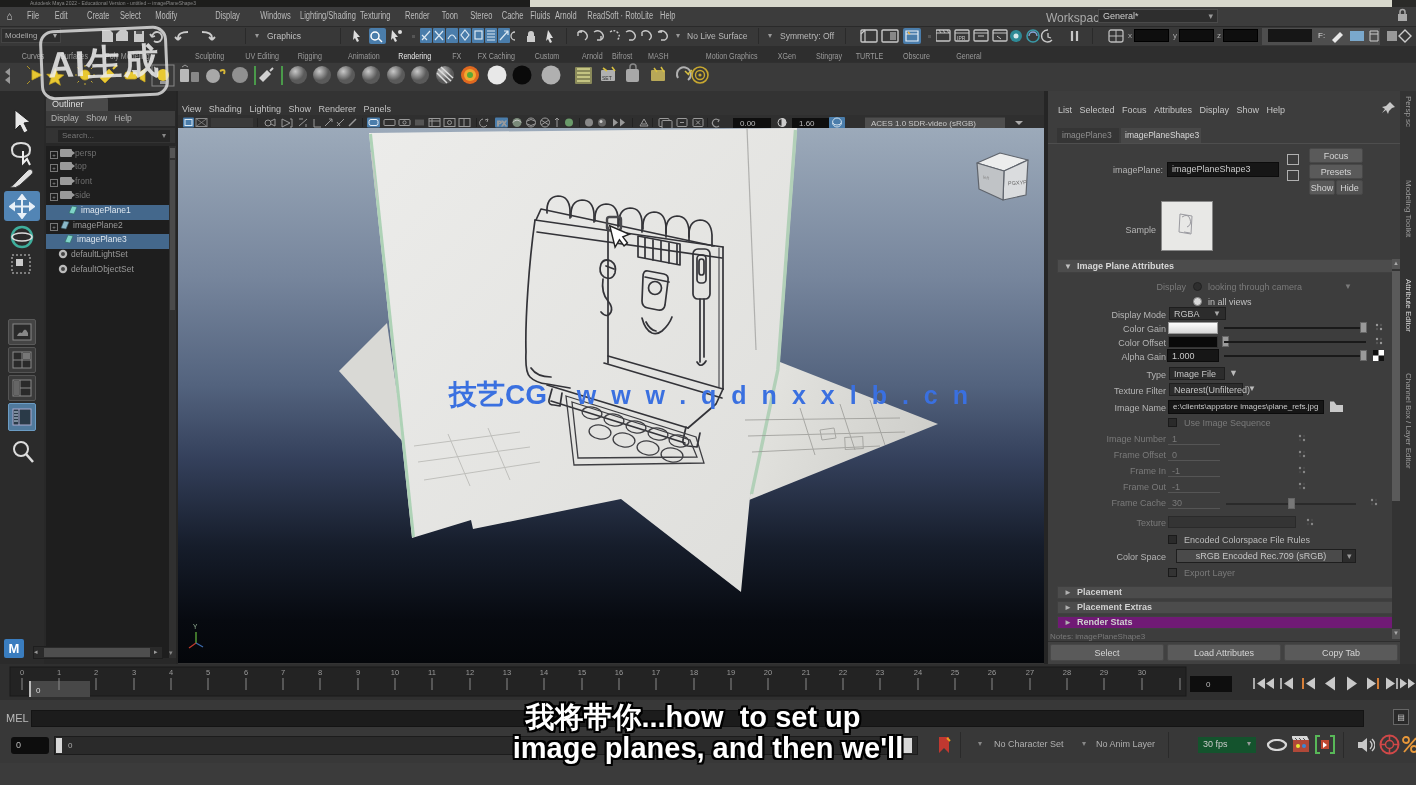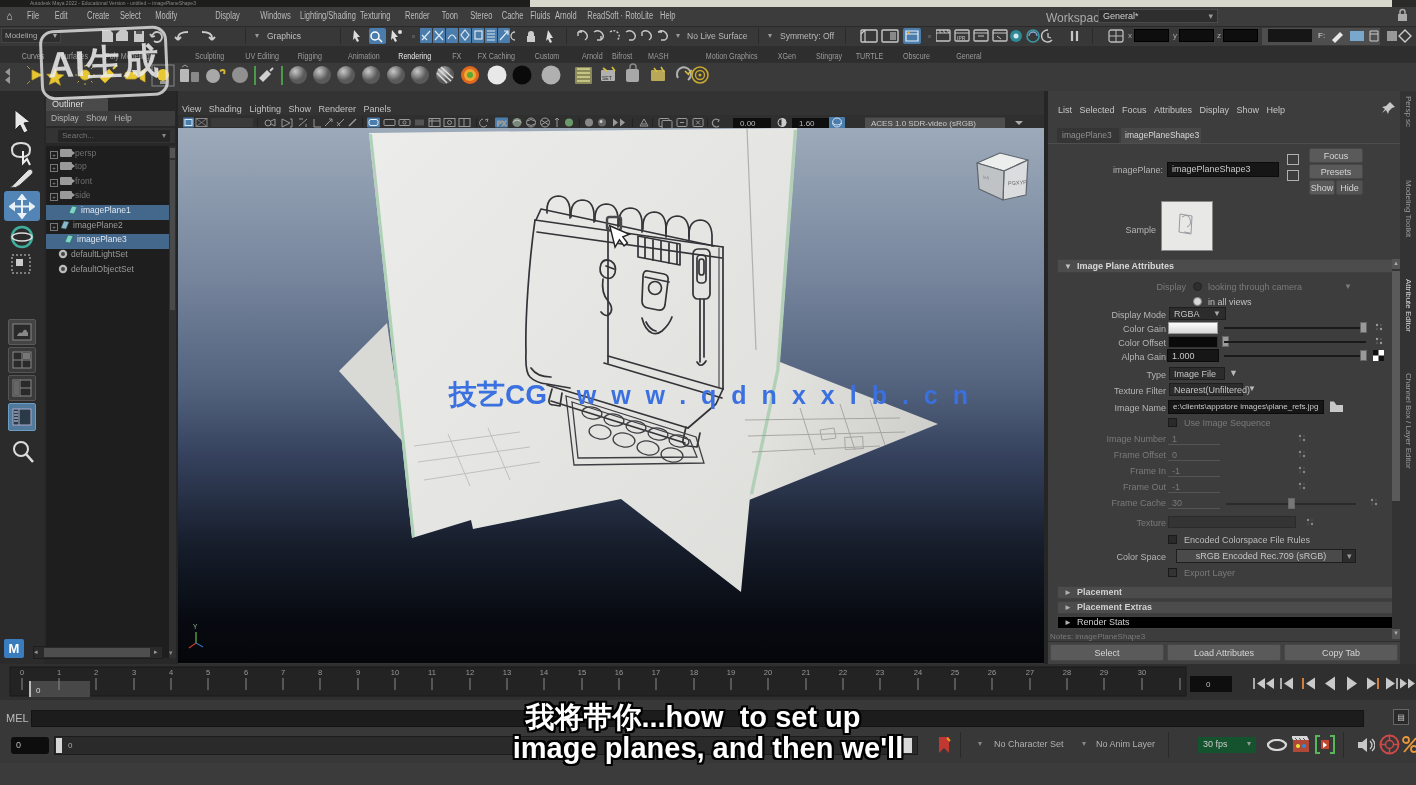--- a/index.html
+++ b/index.html
@@ -805,21 +805,21 @@
 
   <div class="lab" style="left:30px;top:461px;width:88px;">Color Space</div>
   <div class="drop" style="left:120px;top:458px;width:170px;height:14px;background:#4a4a4a;text-align:center;margin-left:8px;">sRGB Encoded Rec.709 (sRGB)</div>
   <div class="drop" style="left:294px;top:458px;width:14px;height:14px;text-align:center;color:#999;">▾</div>
 
   <div class="chk" style="left:120px;top:477px;background:#333;"></div>
   <div class="abs dim" style="left:136px;top:477px;">Export Layer</div>
 
   <div class="abs" style="left:9px;top:495px;width:336px;height:13px;background:#4c4c4c;border:1px solid #404040;color:#d0d0d0;font-weight:bold;font-size:9px;padding:0px 6px;"><span style="font-size:8px;color:#b0b0b0;">►</span>&nbsp; Placement</div>
   <div class="abs" style="left:9px;top:510px;width:336px;height:13px;background:#4c4c4c;border:1px solid #404040;color:#d0d0d0;font-weight:bold;font-size:9px;padding:0px 6px;"><span style="font-size:8px;color:#b0b0b0;">►</span>&nbsp; Placement Extras</div>
-  <div class="abs" style="left:9px;top:525px;width:336px;height:13px;background:#000000;border:1px solid #404040;color:#d0d0d0;font-weight:normal;font-size:9px;padding:0px 6px;"><span style="font-size:8px;color:#b0b0b0;">►</span>&nbsp; Render Stats</div>
+  <div class="abs" style="left:9px;top:525px;width:336px;height:13px;background:#701a75;border:1px solid #404040;color:#d0d0d0;font-weight:bold;font-size:9px;padding:0px 6px;"><span style="font-size:8px;color:#b0b0b0;">►</span>&nbsp; Render Stats</div>
   <div class="abs dim" style="left:2px;top:541px;font-size:8px;">Notes: imagePlaneShape3</div>
 
   <div class="abs" style="left:344px;top:168px;width:8px;height:380px;background:#333;"></div>
   <div class="abs" style="left:344px;top:168px;width:8px;height:10px;background:#555;color:#aaa;font-size:6px;text-align:center;line-height:9px;">▲</div>
   <div class="abs" style="left:344px;top:180px;width:8px;height:230px;background:#5a5a5a;"></div>
   <div class="abs" style="left:344px;top:538px;width:8px;height:10px;background:#555;color:#aaa;font-size:6px;text-align:center;line-height:9px;">▼</div>
 
   <div class="abs" style="left:0;top:550px;width:352px;height:23px;background:#414141;border-top:1px solid #2e2e2e;"></div>
   <div class="btn" style="left:2px;top:553px;width:114px;height:17px;line-height:16px;">Select</div>
   <div class="btn" style="left:119px;top:553px;width:114px;height:17px;line-height:16px;">Load Attributes</div>

